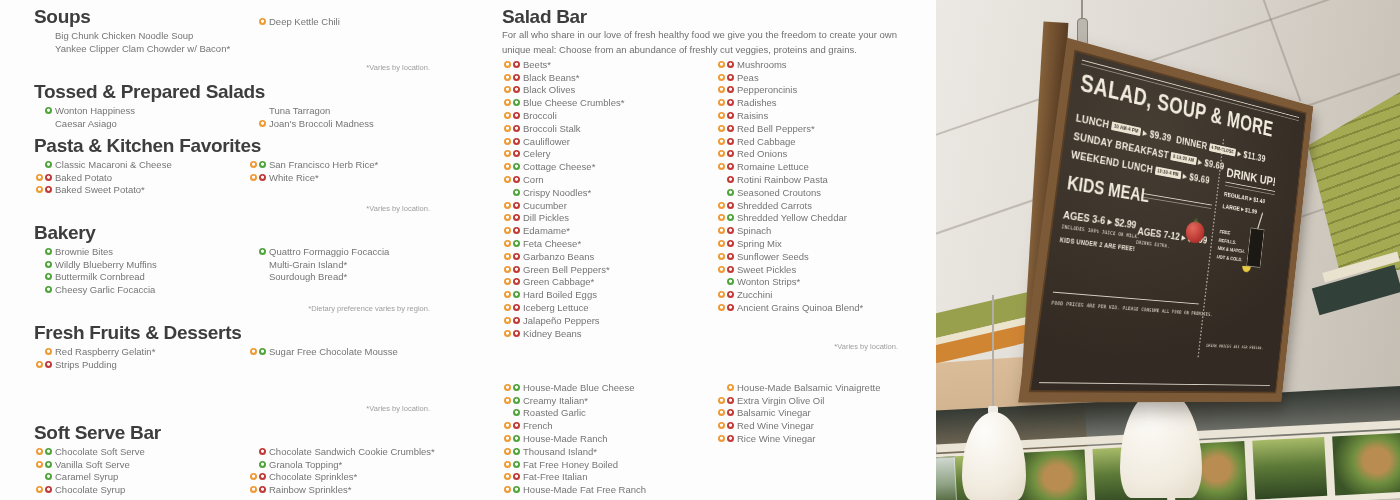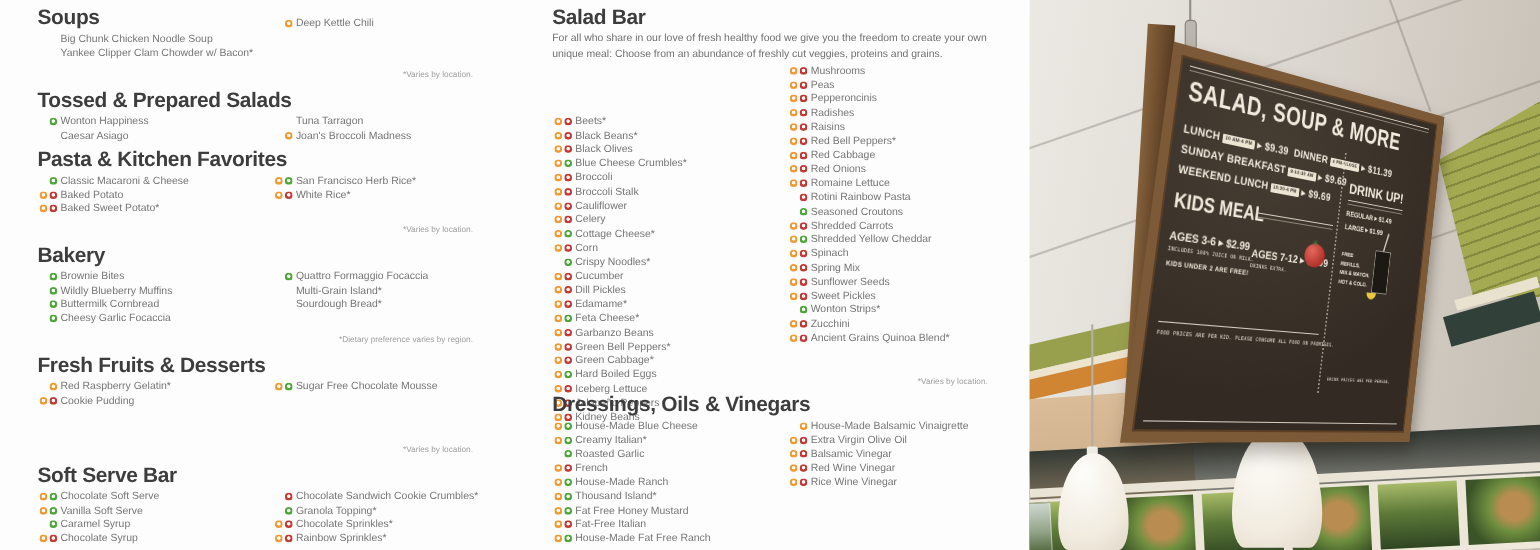--- a/index.html
+++ b/index.html
@@ -218,21 +218,21 @@
           <span class="ics">
             <span class="dot o"></span>
           </span>
           <span class="lbl">Red Raspberry Gelatin*</span>
         </div>
         <div class="mi">
           <span class="ics">
             <span class="dot o"></span>
             <span class="dot r"></span>
           </span>
-          <span class="lbl">Cookie Pudding</span>
+          <span class="lbl">Strips Pudding</span>
         </div>
       </div>
     <div class="list" style="left:246px;top:345px;">
         <div class="mi">
           <span class="ics">
             <span class="dot o"></span>
             <span class="dot g"></span>
           </span>
           <span class="lbl">Sugar Free Chocolate Mousse</span>
         </div>
@@ -293,21 +293,21 @@
           <span class="ics">
             <span class="dot o"></span>
             <span class="dot r"></span>
           </span>
           <span class="lbl">Rainbow Sprinkles*</span>
         </div>
       </div>
 
     <h2 class="sec-h" style="left:502px;top:6px;">Salad Bar</h2>
     <div class="desc" style="left:502px;top:27px;width:404px;">For all who share in our love of fresh healthy food we give you the freedom to create your own unique meal: Choose from an abundance of freshly cut veggies, proteins and grains.</div>
-    <div class="list" style="left:500px;top:58px;margin-top:46px;">
+    <div class="list" style="left:500px;top:58px;">
         <div class="mi">
           <span class="ics">
             <span class="dot o"></span>
             <span class="dot r"></span>
           </span>
           <span class="lbl">Beets*</span>
         </div>
         <div class="mi">
           <span class="ics">
             <span class="dot o"></span>
@@ -589,21 +589,20 @@
         <div class="mi">
           <span class="ics">
             <span class="dot o"></span>
             <span class="dot r"></span>
           </span>
           <span class="lbl">Ancient Grains Quinoa Blend*</span>
         </div>
       </div>
     <div class="fnote" style="left:698px;top:342px;">*Varies by location.</div>
 
-    <h2 class="sec-h" style="left:502px;top:358px;">Dressings, Oils &amp; Vinegars</h2>
     <div class="list" style="left:500px;top:381px;">
         <div class="mi">
           <span class="ics">
             <span class="dot o"></span>
             <span class="dot g"></span>
           </span>
           <span class="lbl">House-Made Blue Cheese</span>
         </div>
         <div class="mi">
           <span class="ics">
@@ -637,21 +636,21 @@
             <span class="dot o"></span>
             <span class="dot g"></span>
           </span>
           <span class="lbl">Thousand Island*</span>
         </div>
         <div class="mi">
           <span class="ics">
             <span class="dot o"></span>
             <span class="dot g"></span>
           </span>
-          <span class="lbl">Fat Free Honey Mustard</span>
+          <span class="lbl">Fat Free Honey Boiled</span>
         </div>
         <div class="mi">
           <span class="ics">
             <span class="dot o"></span>
             <span class="dot r"></span>
           </span>
           <span class="lbl">Fat-Free Italian</span>
         </div>
         <div class="mi">
           <span class="ics">

